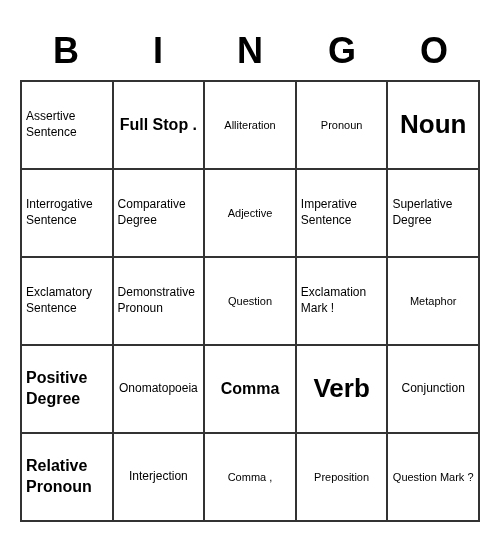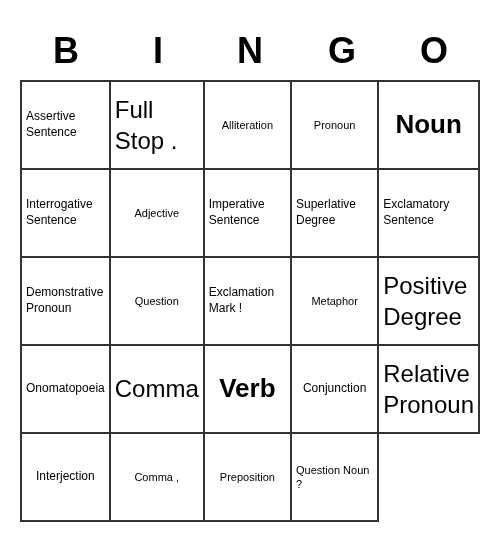--- a/index.html
+++ b/index.html
@@ -44,22 +44,22 @@
       font-family: Arial, sans-serif;
     }
     .cell-text {
       line-height: 1.3;
     }
     .size-xl {
       font-size: 26px;
       font-weight: bold;
     }
     .size-lg {
-      font-size: 24px;
-      font-weight: normal;
+      font-size: 16px;
+      font-weight: bold;
     }
     .size-md {
       font-size: 11px;
     }
     .size-sm {
       font-size: 12px;
     }
   </style>
 </head>
 <body>
@@ -83,20 +83,23 @@
         <span class="cell-text size-md">Alliteration</span>
       </div>
       <div class="bingo-cell">
         <span class="cell-text size-md">Pronoun</span>
       </div>
       <div class="bingo-cell">
         <span class="cell-text size-xl">Noun</span>
       </div>
       <div class="bingo-cell">
         <span class="cell-text size-sm">Interrogative Sentence</span>
+      </div>
+      <div class="bingo-cell">
+        <span class="cell-text size-sm">Comparative Degree</span>
       </div>
       <div class="bingo-cell">
         <span class="cell-text size-md">Adjective</span>
       </div>
       <div class="bingo-cell">
         <span class="cell-text size-sm">Imperative Sentence</span>
       </div>
       <div class="bingo-cell">
         <span class="cell-text size-sm">Superlative Degree</span>
       </div>
@@ -136,16 +139,16 @@
       <div class="bingo-cell">
         <span class="cell-text size-sm">Interjection</span>
       </div>
       <div class="bingo-cell">
         <span class="cell-text size-md">Comma ,</span>
       </div>
       <div class="bingo-cell">
         <span class="cell-text size-md">Preposition</span>
       </div>
       <div class="bingo-cell">
-        <span class="cell-text size-md">Question Noun ?</span>
+        <span class="cell-text size-md">Question Mark ?</span>
       </div>
     </div>
 </div>
 
 </body></html>

